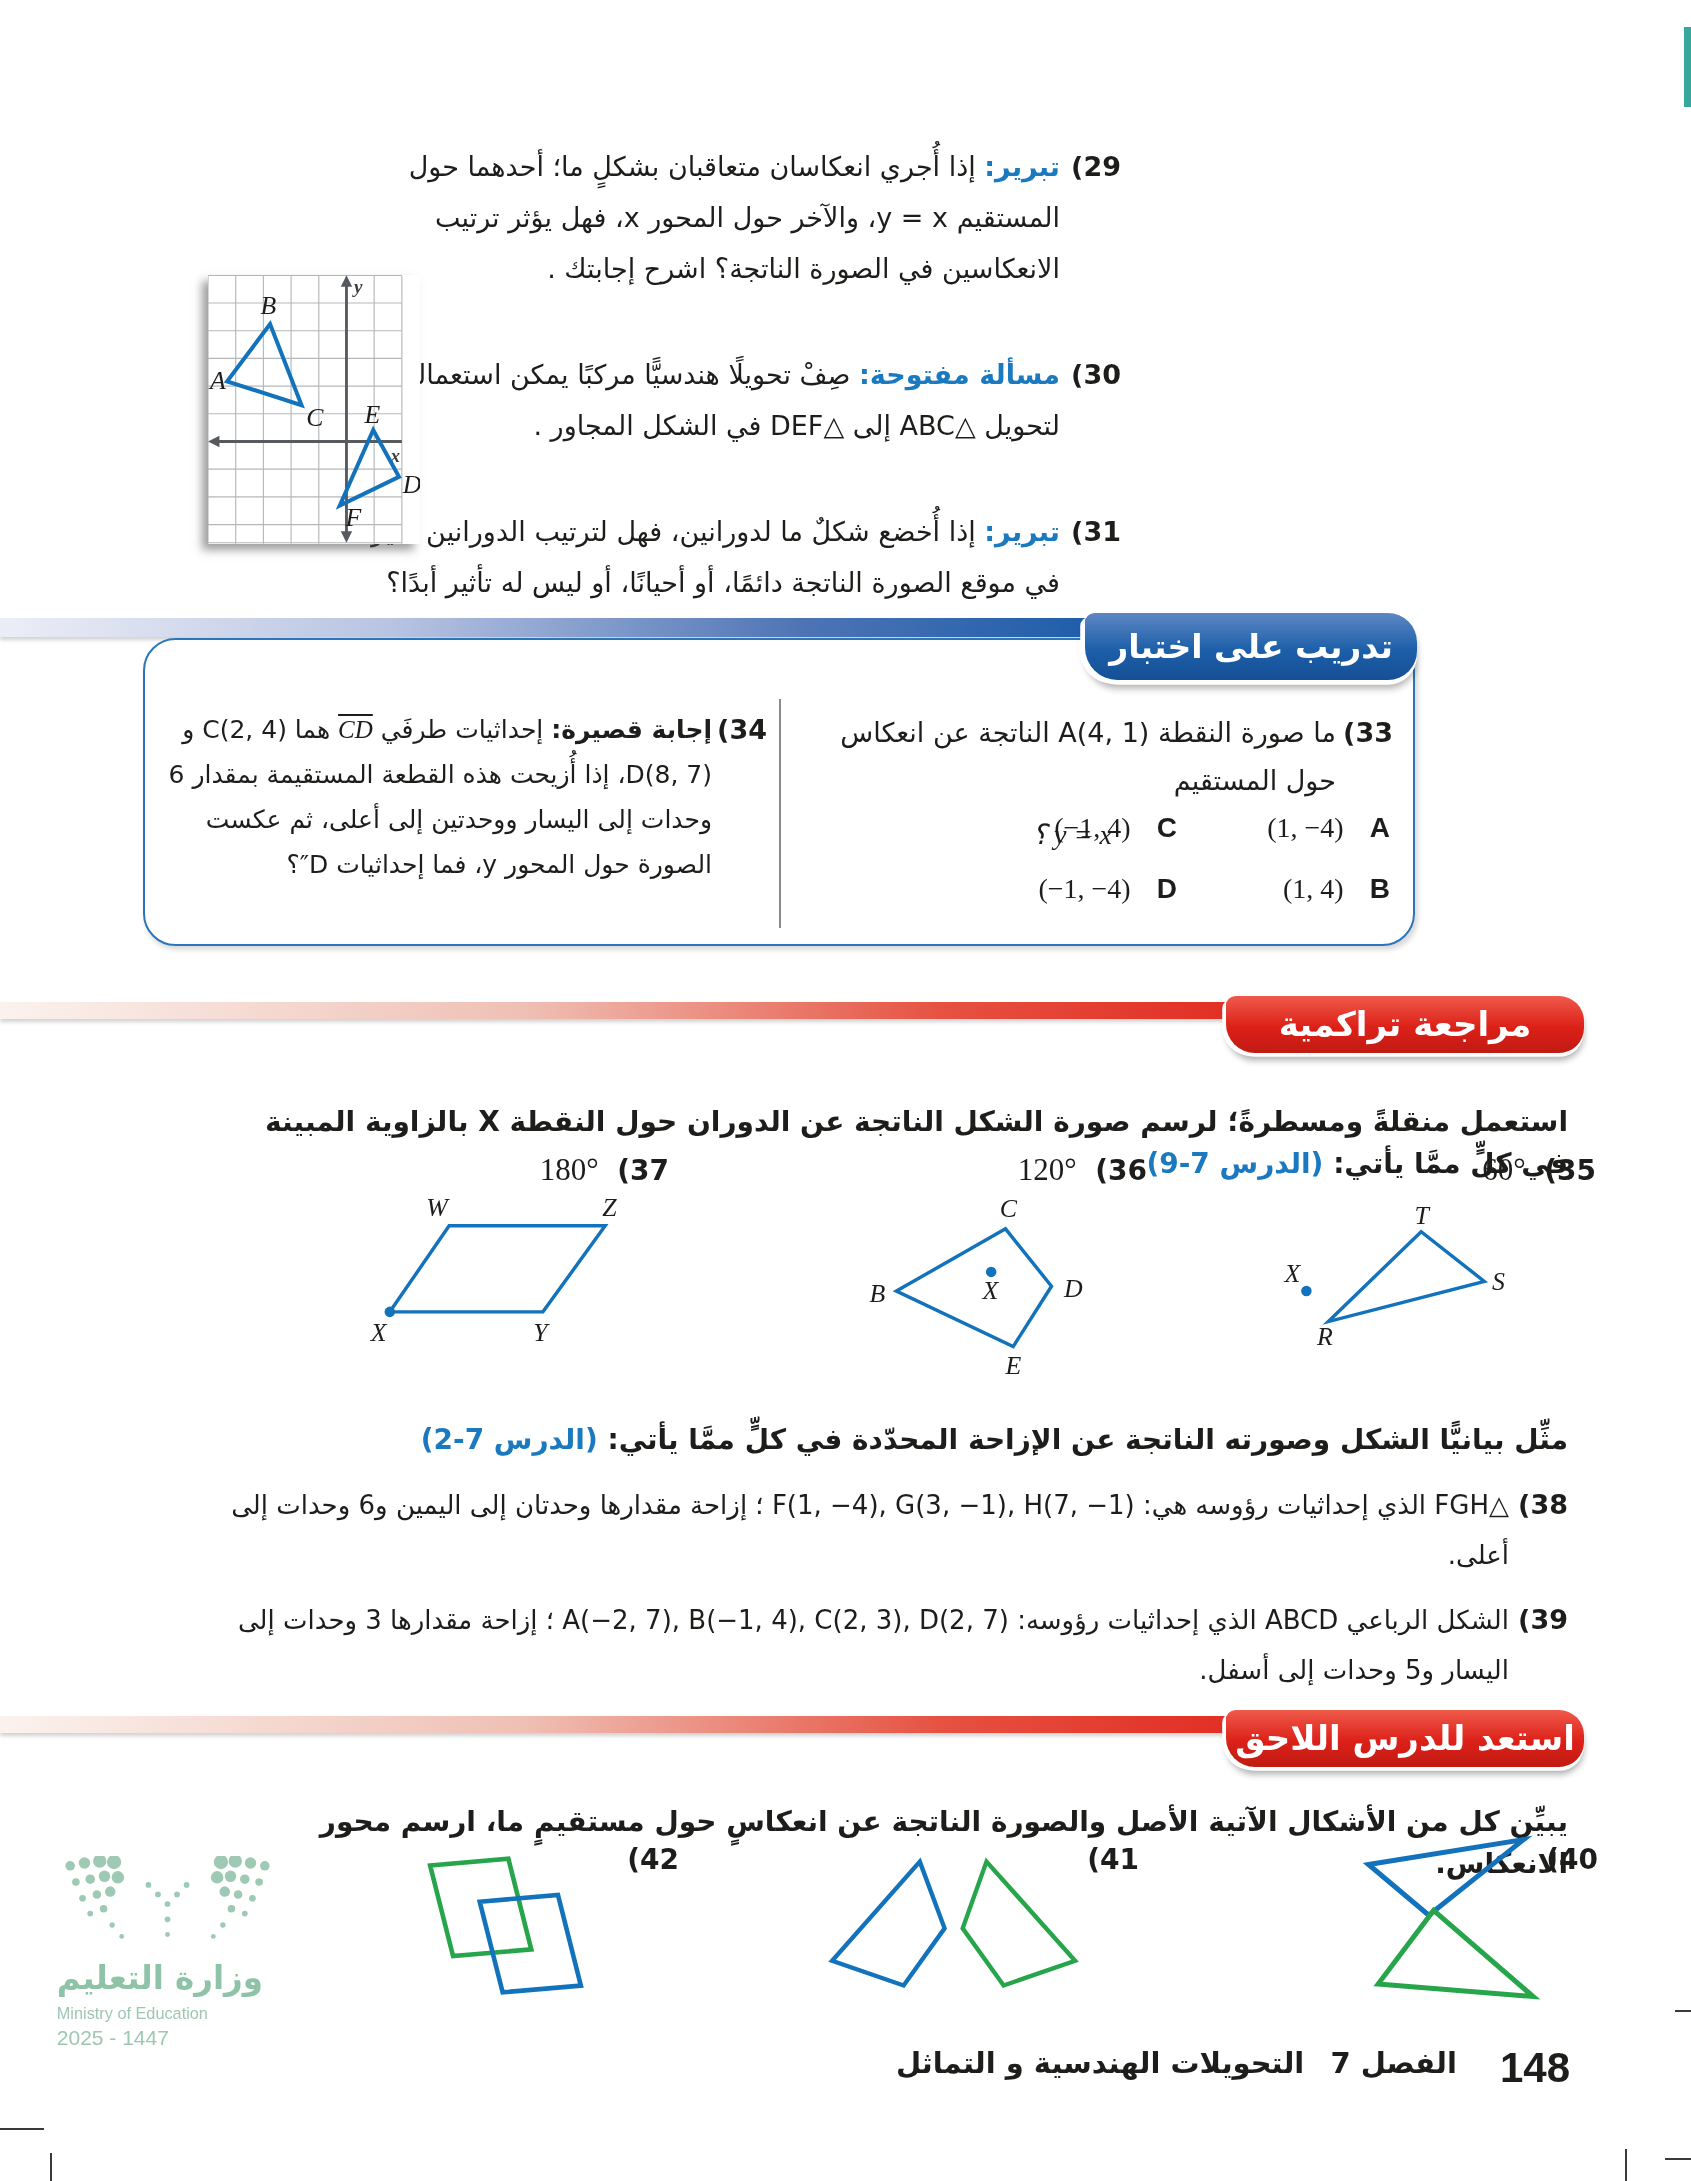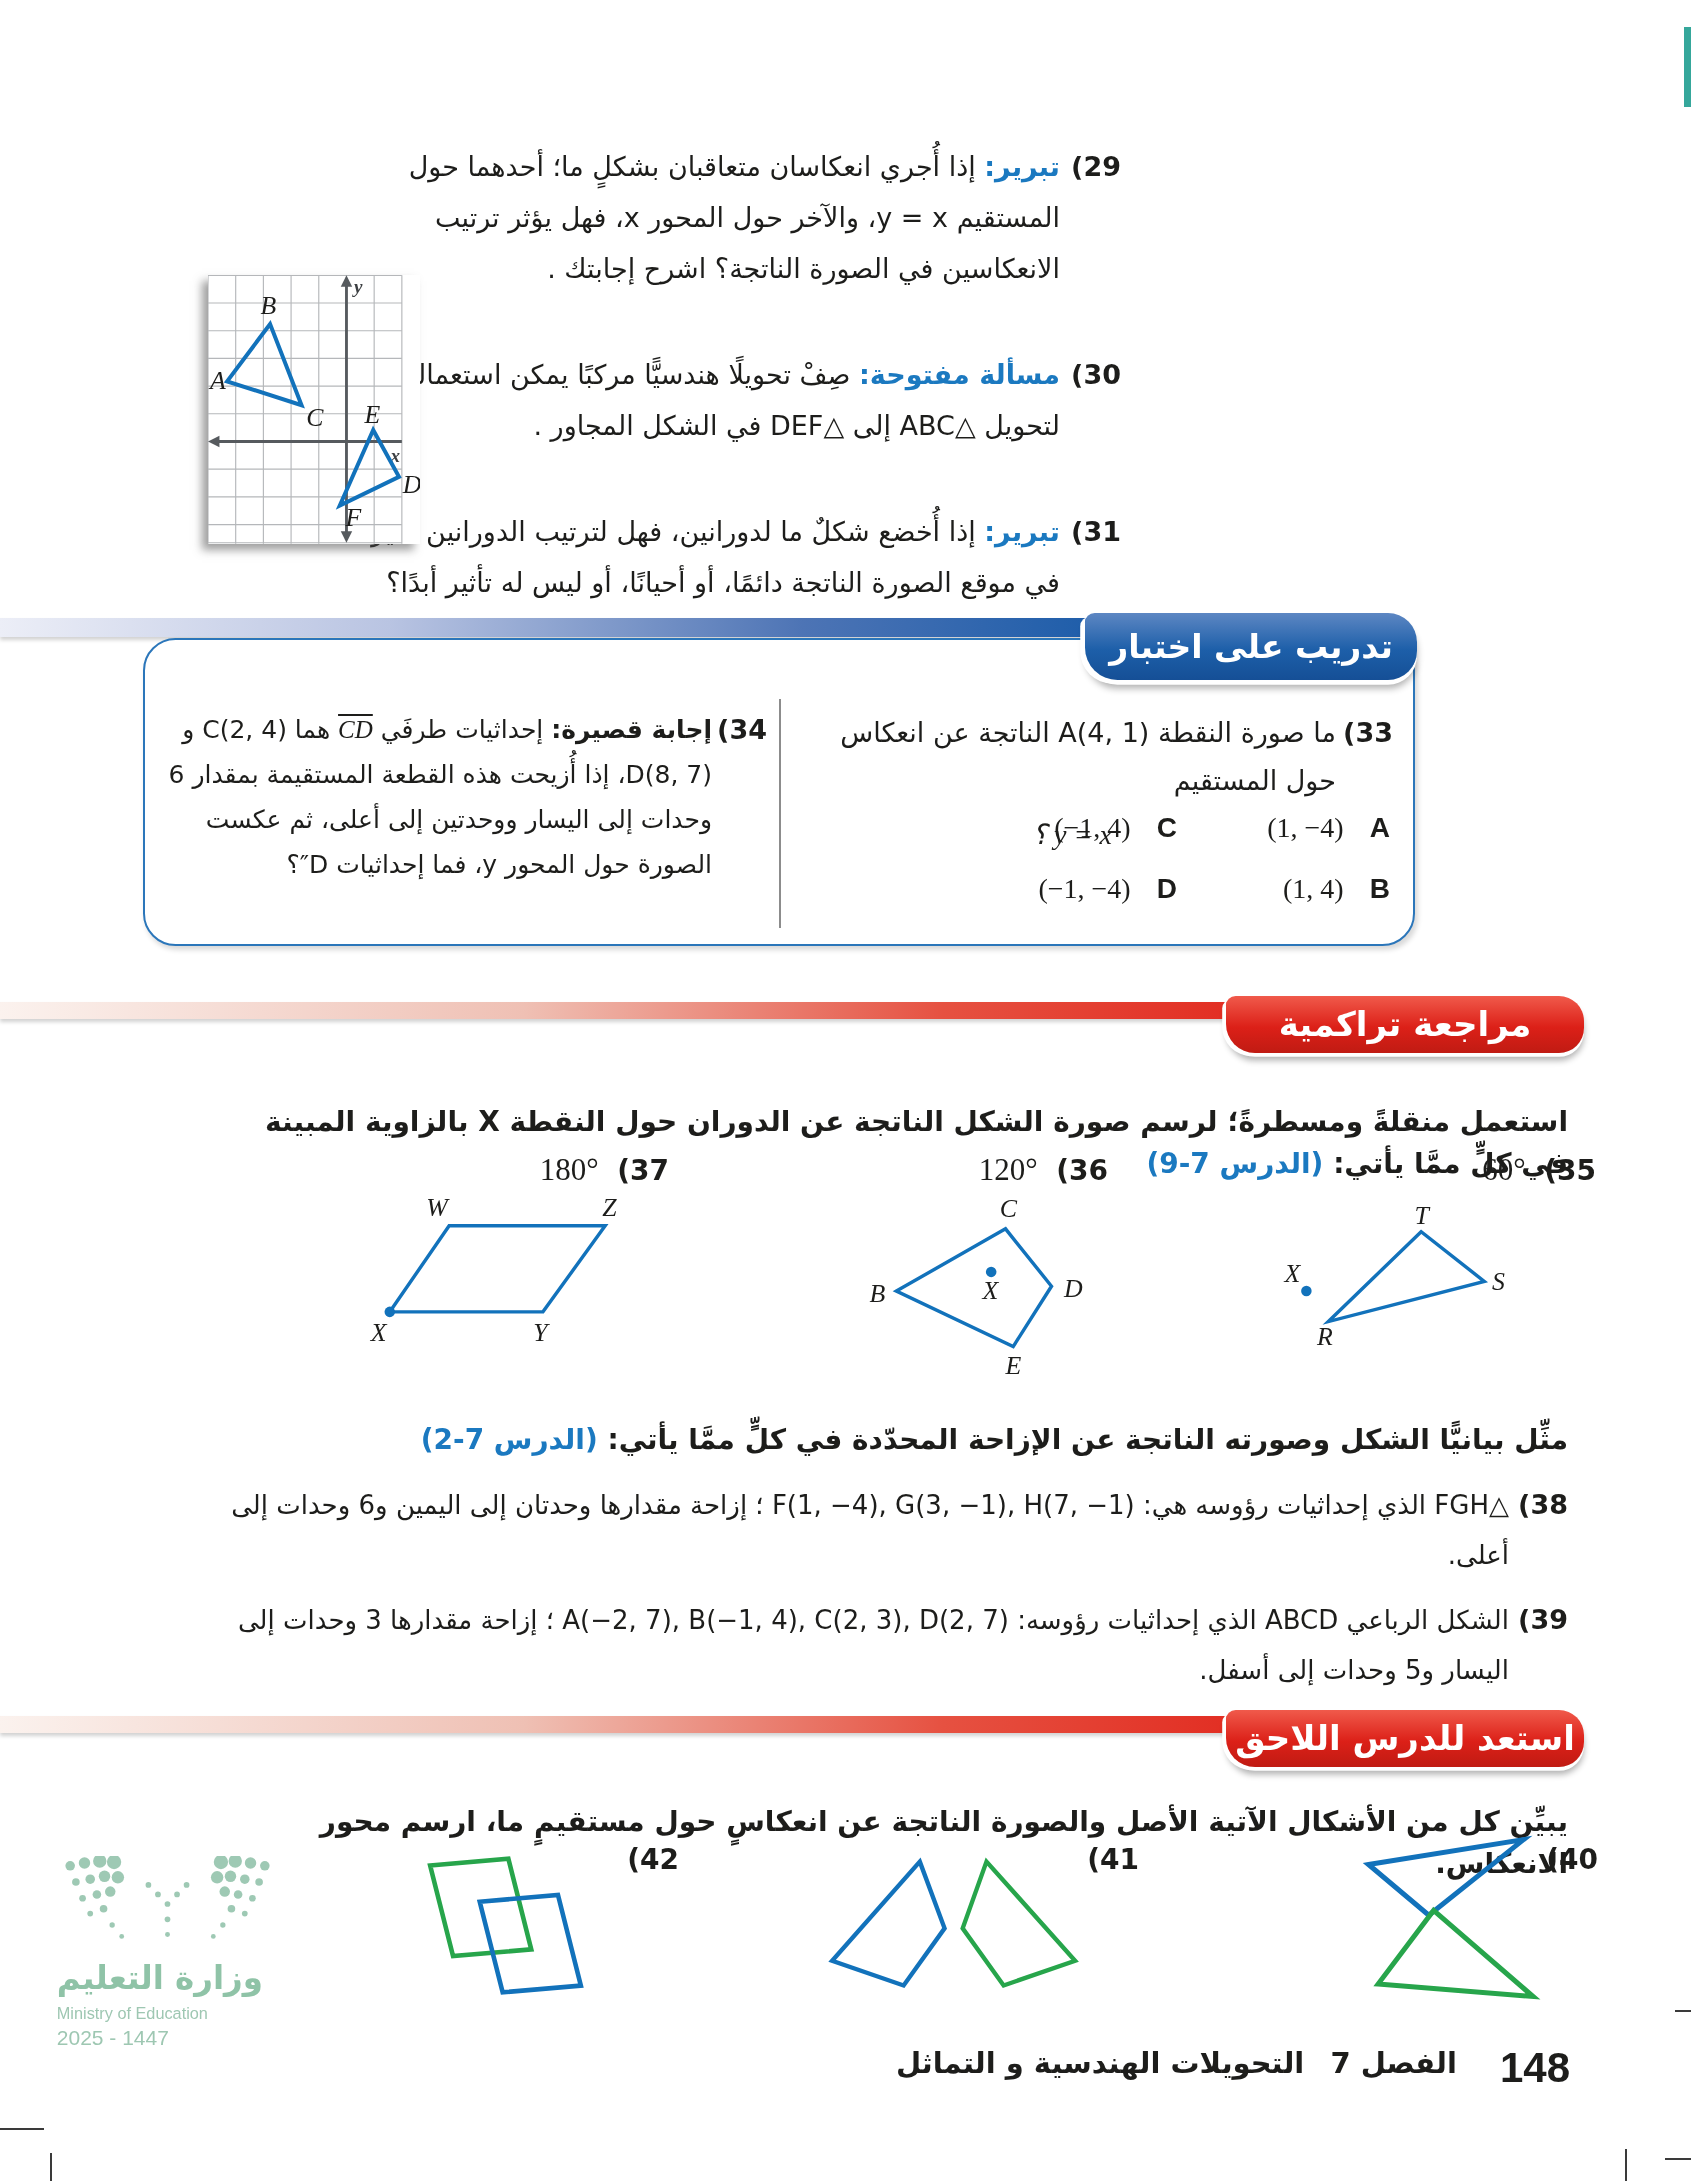--- a/index.html
+++ b/index.html
@@ -186,21 +186,21 @@
 
   <div class="instr" style="top:1101px;">
     <span>استعمل منقلةً ومسطرةً؛ لرسم صورة الشكل الناتجة عن الدوران حول النقطة X بالزاوية المبينة في كلٍّ ممَّا يأتي:</span>
     <span class="lesson-ref">(الدرس 7-9)</span>
   </div>
 
   <div class="fig-label" style="right:96px;top:1152px;">
     <span class="fig-num" dir="ltr">(35</span>
     <span class="fig-angle">60°</span>
   </div>
-  <div class="fig-label" style="right:584px;top:1152px;">
+  <div class="fig-label" style="right:545px;top:1152px;">
     <span class="fig-num" dir="ltr">(36</span>
     <span class="fig-angle">120°</span>
   </div>
   <div class="fig-label" style="right:1023px;top:1152px;">
     <span class="fig-num" dir="ltr">(37</span>
     <span class="fig-angle">180°</span>
   </div>
 
   <svg class="figsvg" style="left:1271px;top:1200px;" width="241" height="158" viewBox="0 0 252 165">
     <polygon points="157,33 60,127 223,85" fill="none" stroke="#1272bb" stroke-width="3.6"></polygon>

